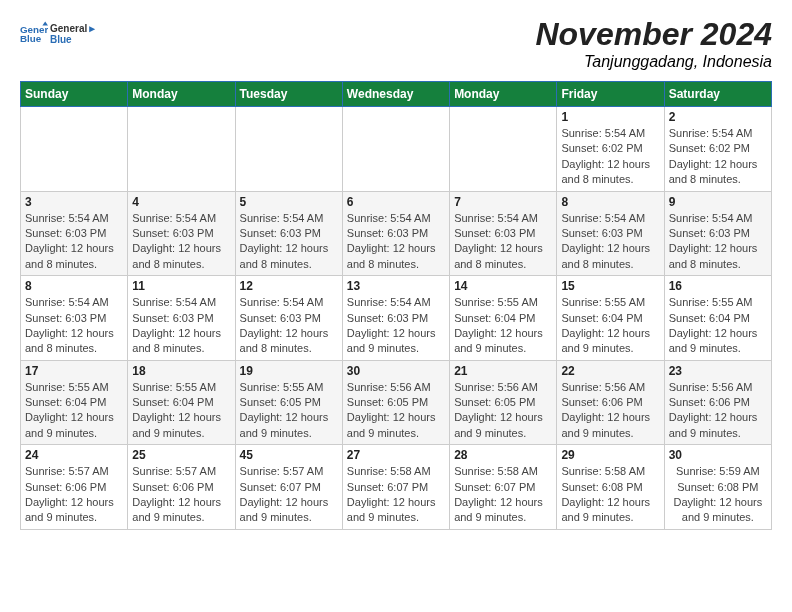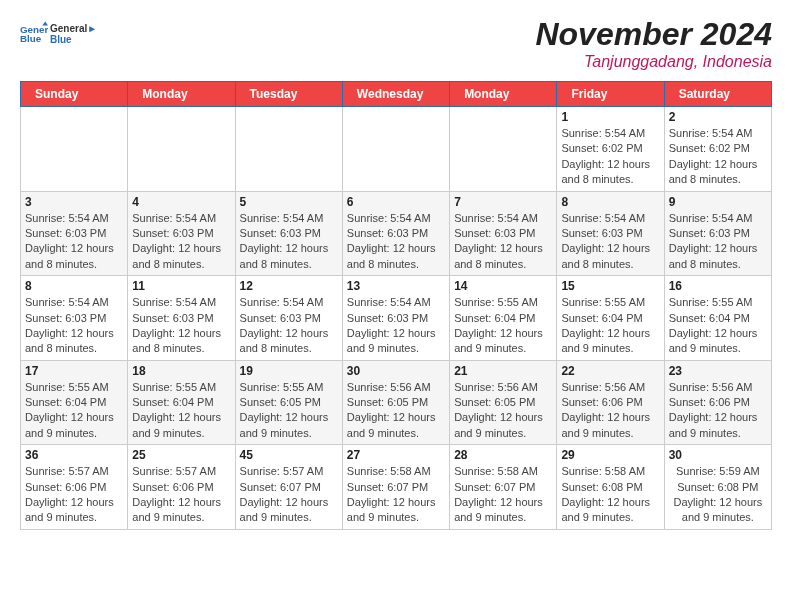--- a/index.html
+++ b/index.html
@@ -35,33 +35,33 @@
       text-align: right;
       font-style: italic;
     }
     .month-title {
       font-size: 32px;
       font-weight: bold;
       color: #222;
     }
     .location-title {
       font-size: 16px;
-      color: #be185d;
+      color: #000000;
     }
     .calendar-table {
       width: 100%;
       border-collapse: collapse;
       table-layout: fixed;
     }
     .calendar-table th {
-      background: #ef4444;
+      background: #15803d;
       color: #fff;
       font-size: 12px;
       font-weight: bold;
-      padding: 5px 14px;
+      padding: 5px 4px;
       text-align: left;
       border: 1px solid #2a6db5;
     }
     .calendar-table td {
       border: 1px solid #ccc;
       vertical-align: top;
       padding: 3px 4px;
       font-size: 9.5px;
       color: #333;
       background: #fff;
@@ -269,21 +269,21 @@
           </td>
           <td>
             <span class="day-number">23</span>
             <div class="day-info" style="white-space: pre-line;">Sunrise: 5:56 AM
 Sunset: 6:06 PM
 Daylight: 12 hours and 9 minutes.</div>
           </td>
         </tr>
         <tr>
           <td>
-            <span class="day-number">36</span>
+            <span class="day-number">24</span>
             <div class="day-info" style="white-space: pre-line;">Sunrise: 5:57 AM
 Sunset: 6:06 PM
 Daylight: 12 hours and 9 minutes.</div>
           </td>
           <td>
             <span class="day-number">25</span>
             <div class="day-info" style="white-space: pre-line;">Sunrise: 5:57 AM
 Sunset: 6:06 PM
 Daylight: 12 hours and 9 minutes.</div>
           </td>

